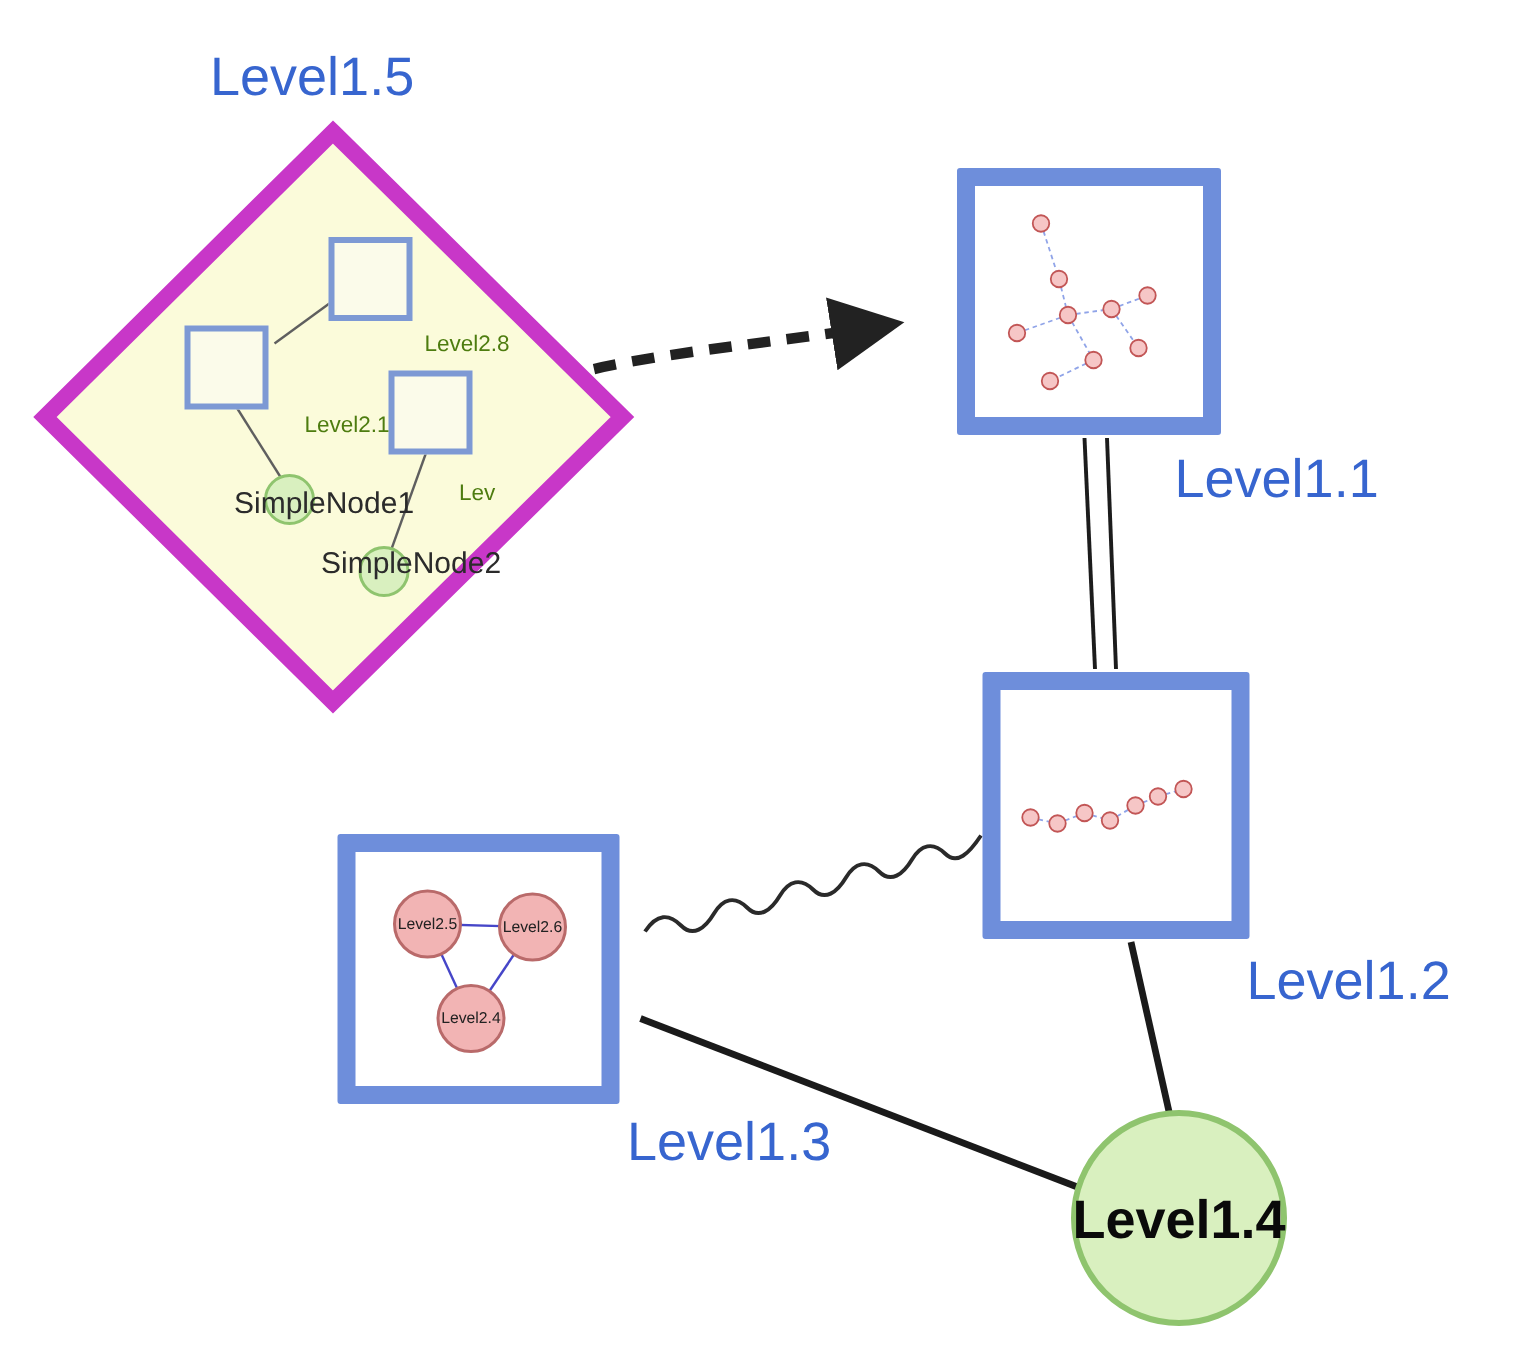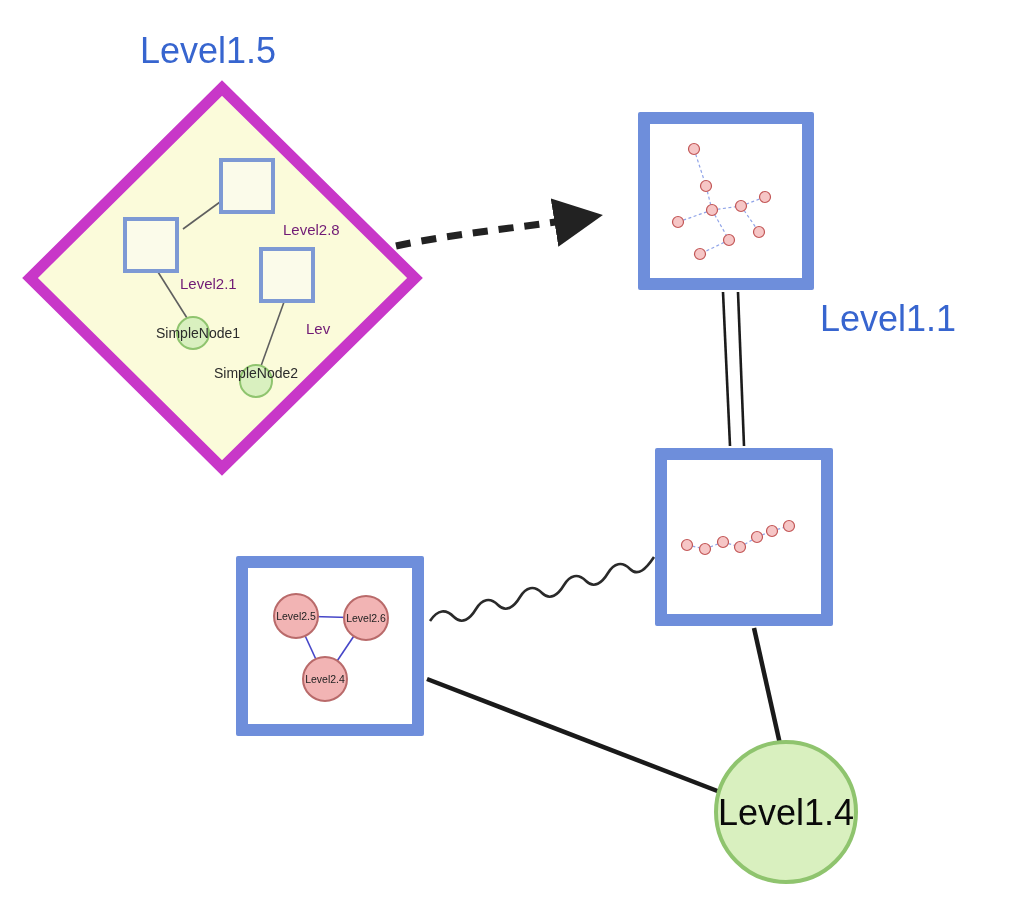--- a/index.html
+++ b/index.html
@@ -10,32 +10,32 @@
   .edge-layer{position:absolute;left:0;top:0;z-index:1;}
   .diamond{fill:var(--diamond-fill,#fbfbda);stroke:var(--diamond-stroke,#c837c8);stroke-width:11;stroke-linejoin:miter;}
   .inner-edge{stroke:#5f5f5f;stroke-width:1.6;}
   .arrow-edge{fill:none;stroke:var(--edge-dark,#222);stroke-width:7;stroke-dasharray:15 11;}
   .double-edge{stroke:#1c1c1c;stroke-width:2.6;}
   .wavy-edge{fill:none;stroke:#2a2a2a;stroke-width:2.6;}
   .solid-edge{stroke:#1a1a1a;stroke-width:4.5;}
   .tri-edge{stroke:#4646c8;stroke-width:1.6;}
 
   .lbl{position:absolute;z-index:3;font-size:36px;color:var(--label-blue,#3765cf);white-space:nowrap;}
-  .lbl.dark{color:#0a0a0a;}
+  .lbl.dark{color:#0a0a0a;font-weight:bold;}
   .lbl.center{width:170px;text-align:center;}
 
   .group-box{
     position:absolute;z-index:2;background:#ffffff;
     border:12px solid var(--group-border-blue,#6e8edb);border-radius:2px;
   }
   .group-box svg{position:absolute;left:0;top:0;}
 
   .sq-node{position:absolute;z-index:2;width:48px;height:48px;border:4px solid #7d99d4;background:#fbfbea;}
-  .sm-lbl{position:absolute;z-index:3;font-size:15px;color:#701a75;white-space:nowrap;}
-  .sm-lbl.dark{color:#2b2b2b;font-size:14px;}
+  .sm-lbl{position:absolute;z-index:3;font-size:15px;color:#4d7c0f;white-space:nowrap;}
+  .sm-lbl.dark{color:#2b2b2b;font-size:20px;}
   .green-circ{position:absolute;z-index:2;width:30px;height:30px;border-radius:50%;
     background:var(--green-fill,#d9f0bf);border:2px solid var(--green-border,#8fc46e);}
   .big-green-circ{position:absolute;z-index:2;width:136px;height:136px;border-radius:50%;
     background:var(--green-fill,#d9f0bf);border:4px solid var(--green-border,#8fc46e);}
   .pink-circ{position:absolute;width:42px;height:42px;border-radius:50%;
     background:var(--pink-fill,#f2b4b4);border:2px solid var(--pink-border,#b96a6a);
     display:flex;align-items:center;justify-content:center;overflow:hidden;
     font-size:10.5px;color:#222;z-index:2;}
   .mini-edge{stroke:var(--mini-edge,#90a4e8);stroke-width:1.2;stroke-dasharray:3 2.5;}
   .mini-node{fill:#f6c6c6;stroke:#c25656;stroke-width:1.2;}
@@ -69,21 +69,21 @@
     <line class="solid-edge" x1="754" y1="628" x2="780" y2="744"></line>
   </svg>
 
   <div class="lbl" style="left:140px;top:30px">Level1.5</div>
 
   <div class="sq-node" style="left:219px;top:158px"></div>
   <div class="sq-node" style="left:123px;top:217px"></div>
   <div class="sq-node" style="left:259px;top:247px"></div>
 
   <div class="sm-lbl" style="left:283px;top:221px">Level2.8</div>
-  <div class="sm-lbl" style="left:180px;top:275px">Level2.1</div>
+  <div class="sm-lbl" style="left:203px;top:275px">Level2.1</div>
   <div class="sm-lbl" style="left:306px;top:320px">Lev</div>
 
   <div class="green-circ" style="left:176px;top:316px"></div>
   <div class="green-circ" style="left:239px;top:364px"></div>
   <div class="sm-lbl dark" style="left:156px;top:325px">SimpleNode1</div>
   <div class="sm-lbl dark" style="left:214px;top:365px">SimpleNode2</div>
 
   <div class="group-box" style="left:638px;top:112px;width:152px;height:154px">
     <svg id="mini-1" width="152" height="154" viewBox="0 0 152 154">
         <line x1="44" y1="25" x2="56" y2="62" class="mini-edge"></line>
@@ -98,53 +98,55 @@
         <circle cx="56" cy="62" r="5.5" class="mini-node"></circle>
         <circle cx="62" cy="86" r="5.5" class="mini-node"></circle>
         <circle cx="28" cy="98" r="5.5" class="mini-node"></circle>
         <circle cx="91" cy="82" r="5.5" class="mini-node"></circle>
         <circle cx="115" cy="73" r="5.5" class="mini-node"></circle>
         <circle cx="79" cy="116" r="5.5" class="mini-node"></circle>
         <circle cx="50" cy="130" r="5.5" class="mini-node"></circle>
         <circle cx="109" cy="108" r="5.5" class="mini-node"></circle>
       </svg>
   </div>
-  <div class="lbl" style="left:820px;top:298px">Level1.1</div>
+  <div class="lbl" style="left:783px;top:298px">Level1.1</div>
 
   <div class="group-box" style="left:655px;top:448px;width:154px;height:154px">
     <svg id="mini-2" width="154" height="154" viewBox="0 0 154 154">
         <line x1="20" y1="85" x2="38" y2="89" class="mini-edge"></line>
         <line x1="38" y1="89" x2="56" y2="82" class="mini-edge"></line>
         <line x1="56" y1="82" x2="73" y2="87" class="mini-edge"></line>
         <line x1="73" y1="87" x2="90" y2="77" class="mini-edge"></line>
         <line x1="90" y1="77" x2="105" y2="71" class="mini-edge"></line>
         <line x1="105" y1="71" x2="122" y2="66" class="mini-edge"></line>
         <circle cx="20" cy="85" r="5.5" class="mini-node"></circle>
         <circle cx="38" cy="89" r="5.5" class="mini-node"></circle>
         <circle cx="56" cy="82" r="5.5" class="mini-node"></circle>
         <circle cx="73" cy="87" r="5.5" class="mini-node"></circle>
         <circle cx="90" cy="77" r="5.5" class="mini-node"></circle>
         <circle cx="105" cy="71" r="5.5" class="mini-node"></circle>
         <circle cx="122" cy="66" r="5.5" class="mini-node"></circle>
       </svg>
   </div>
+  <div class="lbl" style="left:831px;top:633px">Level1.2</div>
 
-  <div class="group-box" style="left:236px;top:556px;width:164px;height:156px">
+  <div class="group-box" style="left:225px;top:556px;width:164px;height:156px">
     <svg width="164" height="156" viewBox="0 0 164 156">
       <line class="tri-edge" x1="48" y1="48" x2="118" y2="50"></line>
       <line class="tri-edge" x1="48" y1="48" x2="77" y2="111"></line>
       <line class="tri-edge" x1="118" y1="50" x2="77" y2="111"></line>
     </svg>
     <div class="pink-circ" style="left:25px;top:25px">
       <span>Level2.5</span>
     </div>
     <div class="pink-circ" style="left:95px;top:27px">
       <span>Level2.6</span>
     </div>
     <div class="pink-circ" style="left:54px;top:88px">
       <span>Level2.4</span>
     </div>
   </div>
+  <div class="lbl" style="left:418px;top:740px">Level1.3</div>
 
   <div class="big-green-circ" style="left:714px;top:740px"></div>
   <div class="lbl dark center" style="left:701px;top:792px">Level1.4</div>
 
 </div>
 
 </body></html>

